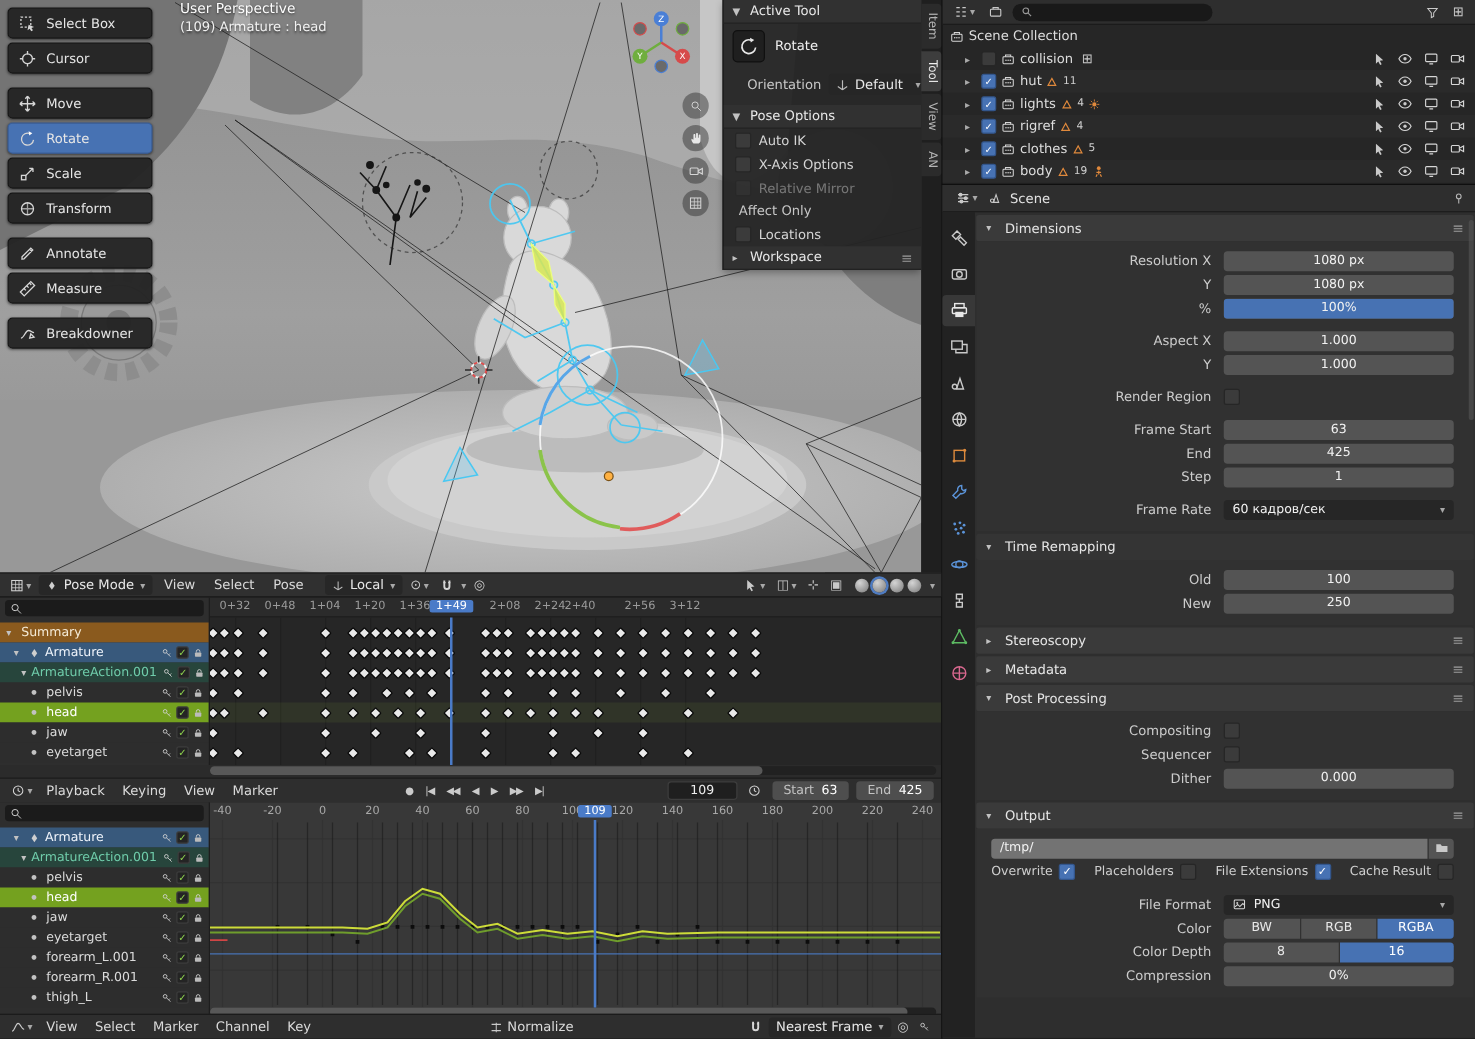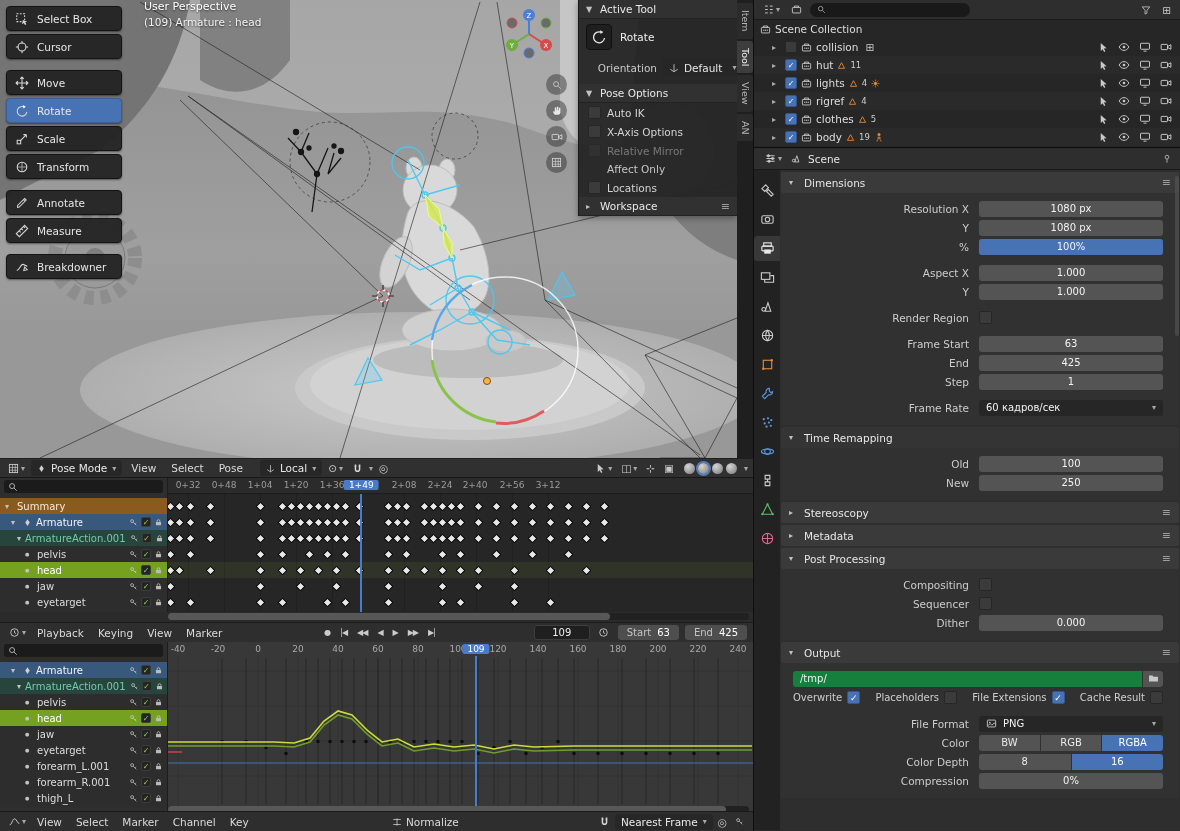--- a/index.html
+++ b/index.html
@@ -29,21 +29,21 @@
   #toolpanel{position:absolute;left:578px;top:0;width:159px;background:rgba(36,36,36,.95);z-index:4;border-left:1px solid #191919;font-size:10.5px;box-shadow:0 2px 6px rgba(0,0,0,.35);}
   .tp-head{height:19px;display:flex;align-items:center;gap:5px;padding:0 7px;background:#313131;color:#e8e8e8;border-bottom:1px solid #222;}
   .tp-toolrow{display:flex;align-items:center;gap:8px;padding:5px 7px 7px;}
   .tp-toolico{width:26px;height:26px;background:#1f1f1f;border-radius:4px;display:flex;align-items:center;justify-content:center;border:1px solid #101010;}
   .tp-toolname{color:#efefef;}
   .tp-row{display:flex;align-items:center;gap:6px;padding:2px 18px 8px;}
   .tp-orlabel{flex:0 0 60px;text-align:right;color:#c8c8c8;}
   .tp-sel{flex:1;height:17px;background:#262626;border-radius:3px;display:flex;align-items:center;gap:5px;padding:0 6px;color:#e8e8e8;}
   .tp-crow{display:flex;align-items:center;gap:6px;padding:3px 9px;color:#d4d4d4;}
   .tp-crow.dis{opacity:.45;}
-  .tp-crow.lonly{padding-left:28px;color:#c6c6c6;text-align:right;}
+  .tp-crow.lonly{padding-left:12px;color:#c6c6c6;text-align:right;}
 
   
   #ntabs{position:absolute;left:737px;top:0;width:16px;height:458px;background:#1f1f1f;padding-top:3px;display:flex;flex-direction:column;gap:2px;z-index:6;}
   .vtab{writing-mode:vertical-rl;font-size:9.5px;color:#b5b5b5;background:#2b2b2b;padding:7px 2px;border-radius:0 3px 3px 0;text-align:center;}
   .vtab.act{background:#3d3d3d;color:#f0f0f0;}
 
   
   #vph{position:absolute;left:0;top:458px;width:753px;height:20px;background:#303030;border-top:1px solid #1f1f1f;border-bottom:1px solid #171717;display:flex;align-items:center;gap:3px;padding:0 5px;font-size:10.5px;z-index:7;}
   .menu{padding:0 6px;color:#dadada;}
   .hsel{height:16px;background:#272727;border-radius:3px;display:flex;align-items:center;gap:5px;padding:0 6px;color:#e8e8e8;}
@@ -131,21 +131,21 @@
   .chk.on{background:#4772b3;border-color:#33568c;}
   .chk.dis{opacity:.4;}
   .qrow{display:flex;align-items:center;justify-content:space-between;height:19px;padding:0 16px 0 12px;}
   .qitem{display:flex;align-items:center;gap:5px;font-size:10px;color:#cfcfcf;}
   .seg{flex:1;display:flex;gap:1px;}
   .seg>div{flex:1;height:16px;background:#535353;display:flex;align-items:center;justify-content:center;font-size:10px;color:#e9e9e9;}
   .seg>div:first-child{border-radius:3px 0 0 3px;}
   .seg>div:last-child{border-radius:0 3px 3px 0;}
   .seg>div.on{background:#4772b3;color:#fff;}
   .pathrow{display:flex;align-items:center;height:19px;padding:0 16px 0 12px;}
-  .pathfield{flex:1;height:16px;background:#15803d;border-radius:3px 0 0 3px;display:flex;align-items:center;padding:0 7px;font-size:10px;color:#f2f2f2;}
+  .pathfield{flex:1;height:16px;background:#737373;border-radius:3px 0 0 3px;display:flex;align-items:center;padding:0 7px;font-size:10px;color:#f2f2f2;}
   .folderbtn{width:20px;height:16px;background:#545454;border-radius:0 3px 3px 0;display:flex;align-items:center;justify-content:center;margin-left:1px;}
   .vscroll{position:absolute;right:1px;top:6px;width:4px;height:160px;background:#5a5a5a;border-radius:2px;opacity:.55;}
 </style>
 </head>
 <body>
 
 <div id="root">
 
   <div id="vp">
     <div id="scenewrap">
@@ -645,21 +645,21 @@
         <div class="gridv" style="left: 344px;"></div>
         <div class="gridv" style="left: 380px;"></div>
         <div class="rulbar">
           <span class="rul" style="left: 20px;">0+32</span>
           <span class="rul" style="left: 56px;">0+48</span>
           <span class="rul" style="left: 92px;">1+04</span>
           <span class="rul" style="left: 128px;">1+20</span>
           <span class="rul" style="left: 164px;">1+36</span>
           <span class="rul" style="left: 236px;">2+08</span>
           <span class="rul" style="left: 272px;">2+24</span>
-          <span class="rul" style="left: 307px;">2+40</span>
+          <span class="rul" style="left: 296px;">2+40</span>
           <span class="rul" style="left: 344px;">2+56</span>
           <span class="rul" style="left: 380px;">3+12</span>
           <span class="cfbadge" style="left: 193.25px;">1+49</span>
         </div>
         <div class="kf" style="left: -1.5px; top: 24.5px;"></div>
         <div class="kf" style="left: 7.5px; top: 24.5px;"></div>
         <div class="kf" style="left: 18.75px; top: 24.5px;"></div>
         <div class="kf" style="left: 39px; top: 24.5px;"></div>
         <div class="kf" style="left: 88.5px; top: 24.5px;"></div>
         <div class="kf" style="left: 111px; top: 24.5px;"></div>

